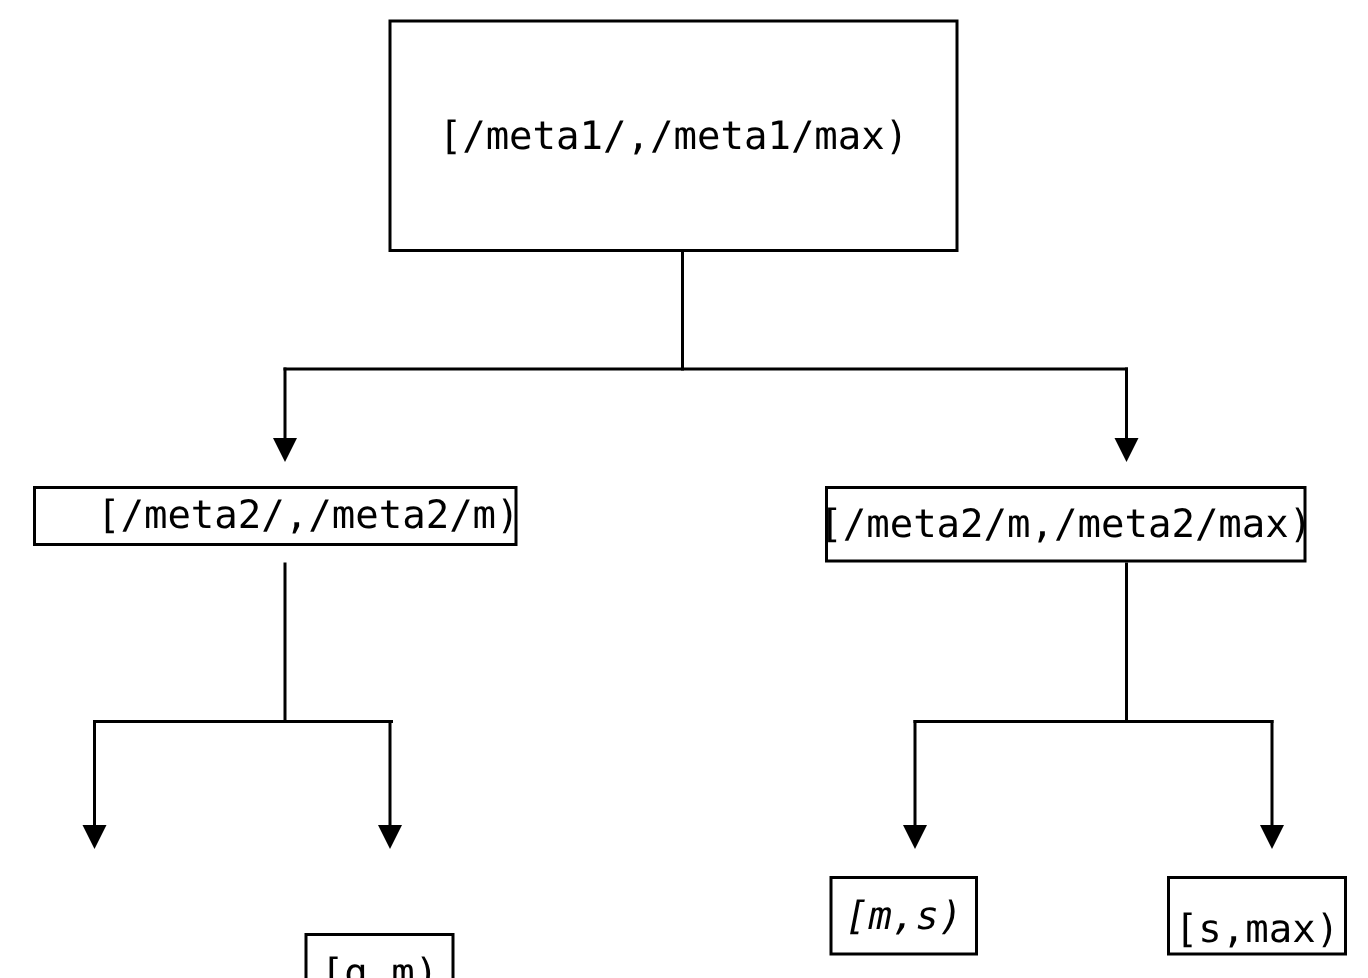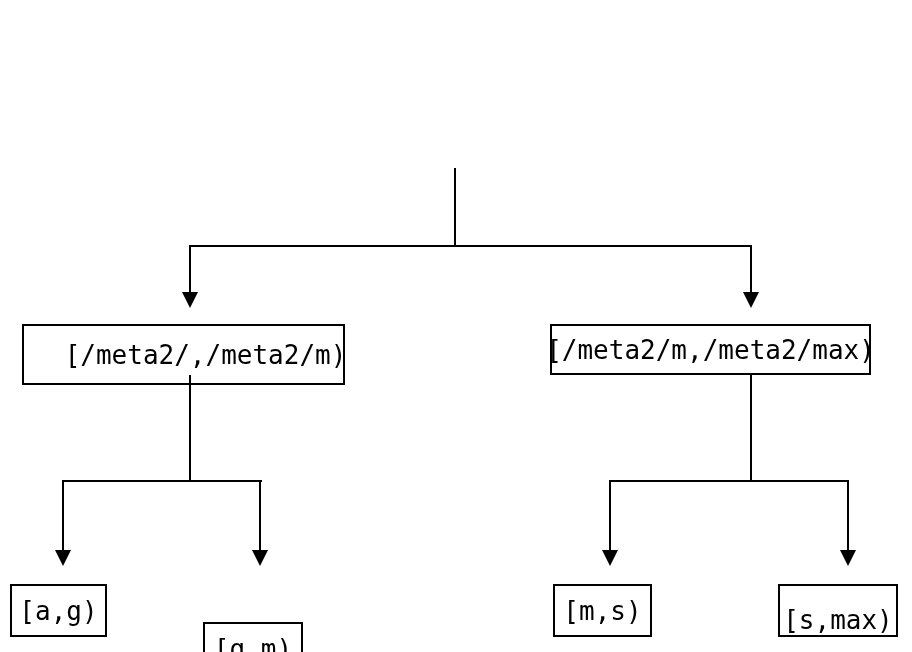--- a/index.html
+++ b/index.html
@@ -39,38 +39,38 @@
     border-left: 8px solid transparent;
     border-right: 8px solid transparent;
     border-top: 16px solid var(--line, #000000);
   }
 </style>
 </head>
 <body>
 
 <div class="canvas">
 
+  <div class="node" style="left:259px; top:13px; width:380px; height:155px;">
+    <span>[/meta1/,/meta1/max)</span>
+  </div>
 
-  <div class="node" style="left:22px; top:324px; width:323px; height:61px;padding-left:44px;">
+  <div class="node" style="left:22px; top:324px; width:323px; height:40px;padding-left:44px;">
     <span>[/meta2/,/meta2/m)</span>
   </div>
 
   <div class="node" style="left:550px; top:324px; width:321px; height:51px;">
     <span>[/meta2/m,/meta2/max)</span>
   </div>
 
-  <div class="node" style="left:10px; top:584px; width:97px; height:53px;">
-    <span>[a,g)</span>
-  </div>
 
   <div class="node" style="left:203px; top:584px; width:100px; height:53px;margin-top:38px;">
     <span>[g,m)</span>
   </div>
 
-  <div class="node" style="left:553px; top:584px; width:99px; height:53px;">
+  <div class="node" style="left:553px; top:584px; width:99px; height:53px;font-style:italic;">
     <span>[m,s)</span>
   </div>
 
   <div class="node" style="left:778px; top:584px; width:120px; height:53px;align-items:flex-end;">
     <span>[s,max)</span>
   </div>
 
   <div class="edge" style="left:454px; top:168px; width:2px; height:79px;"></div>
   <div class="edge" style="left:189px; top:245px; width:563px; height:2px;"></div>
 

